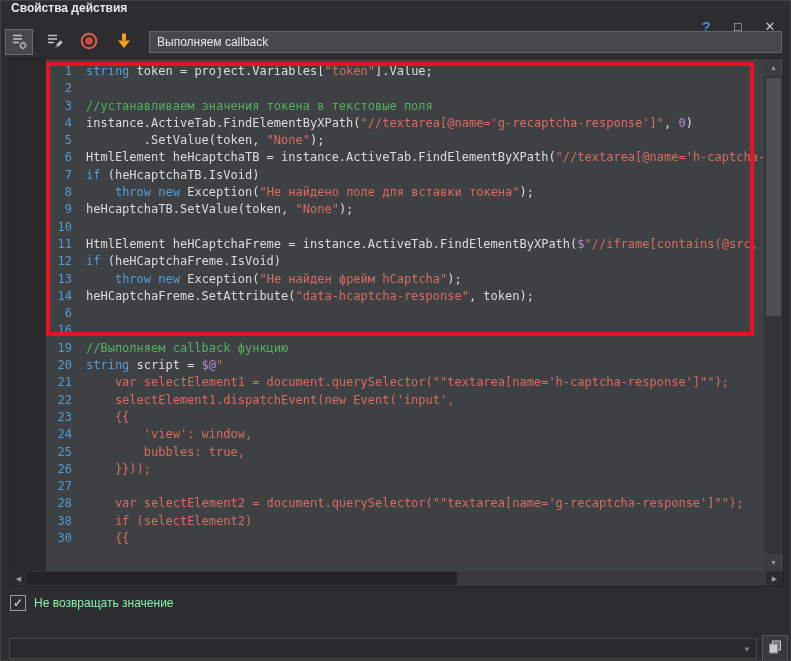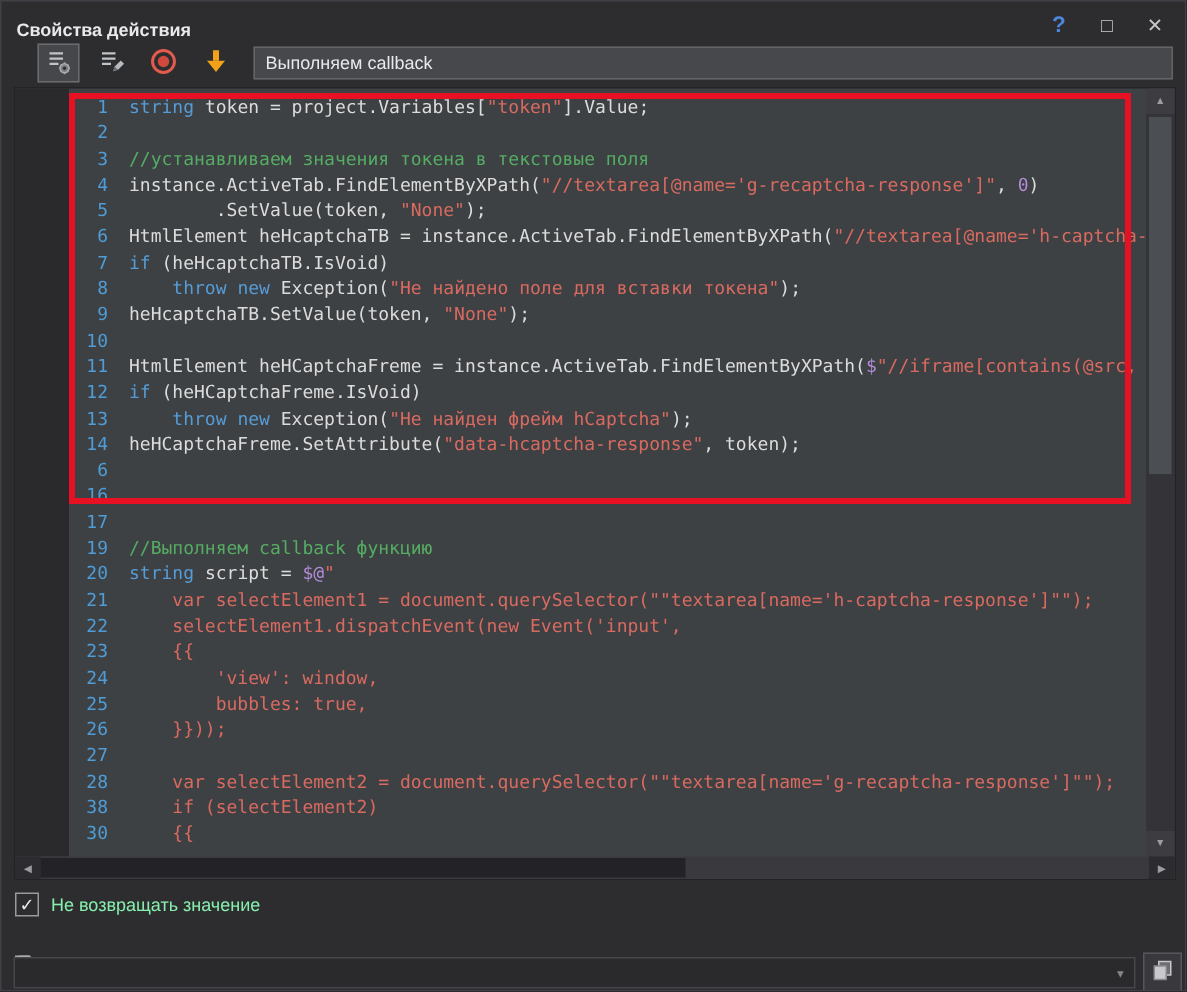--- a/index.html
+++ b/index.html
@@ -1,30 +1,30 @@
 <!DOCTYPE html>
 <html><head>
 <meta charset="utf-8">
 <style>
   html,body{margin:0;padding:0;background:#1b1b1d;}
   .window{position:relative;width:791px;height:661px;background:#2d2d30;overflow:hidden;
           font-family:"Liberation Sans",sans-serif;border:1px solid #404046;box-sizing:border-box;}
 
   
-  .titlebar{position:absolute;left:0;top:0;right:0;height:26px;display:flex;align-items:flex-end;
-            padding:0 4px 0 10px;box-sizing:border-box;}
+  .titlebar{position:absolute;left:0;top:0;right:0;height:26px;display:flex;align-items:flex-start;
+            padding:0 4px 0 10px;box-sizing:border-box;flex-direction:column;}
   .title{color:#e9e9ec;font-size:12px;font-weight:700;}
   .tb-btns{margin-left:auto;display:flex;}
   .tb-btn{width:32px;height:22px;display:flex;align-items:center;justify-content:center;
           color:#c9c9cd;font-size:13px;cursor:default;}
   .tb-btn.help{color:#4d86da;font-weight:700;font-size:15px;}
 
   
   .toolbar{position:absolute;left:0;top:26px;right:0;height:30px;display:flex;align-items:center;
-           padding-left:24px;box-sizing:border-box;}
+           padding-left:4px;box-sizing:border-box;}
   .tool-btn{width:28px;height:26px;display:flex;align-items:center;justify-content:center;
             margin-right:7px;border:1px solid transparent;background:transparent;padding:0;}
   .tool-btn.active{background:#45474b;border-color:#696b6f;}
   .action-input{flex:1;margin-left:4px;margin-right:8px;height:20px;background:#46484b;
                 border:1px solid #626467;color:#e9e9ec;font-size:12px;padding:0 7px;
                 font-family:"Liberation Sans",sans-serif;outline:none;}
 
   
   .code-panel{position:absolute;left:8px;top:57px;width:775px;height:529px;background:#3e4144;
               border:1px solid #232326;box-sizing:border-box;}
@@ -182,24 +182,20 @@
         </div>
         <div class="code-line">
           <span class="line-no">6</span>
           <span class="line-text"></span>
         </div>
         <div class="code-line">
           <span class="line-no">16</span>
           <span class="line-text"></span>
         </div>
         <div class="code-line">
-          <span class="line-no">17</span>
-          <span class="line-text"></span>
-        </div>
-        <div class="code-line">
           <span class="line-no">19</span>
           <span class="line-text"><span class="seg-com">//Выполняем callback функцию</span></span>
         </div>
         <div class="code-line">
           <span class="line-no">20</span>
           <span class="line-text"><span class="seg-kw">string</span><span class="seg-def"> script = </span><span class="seg-num">$@</span><span class="seg-str">"</span></span>
         </div>
         <div class="code-line">
           <span class="line-no">21</span>
           <span class="line-text"><span class="seg-str">    var selectElement1 = document.querySelector(""textarea[name='h-captcha-response']"");</span></span>

